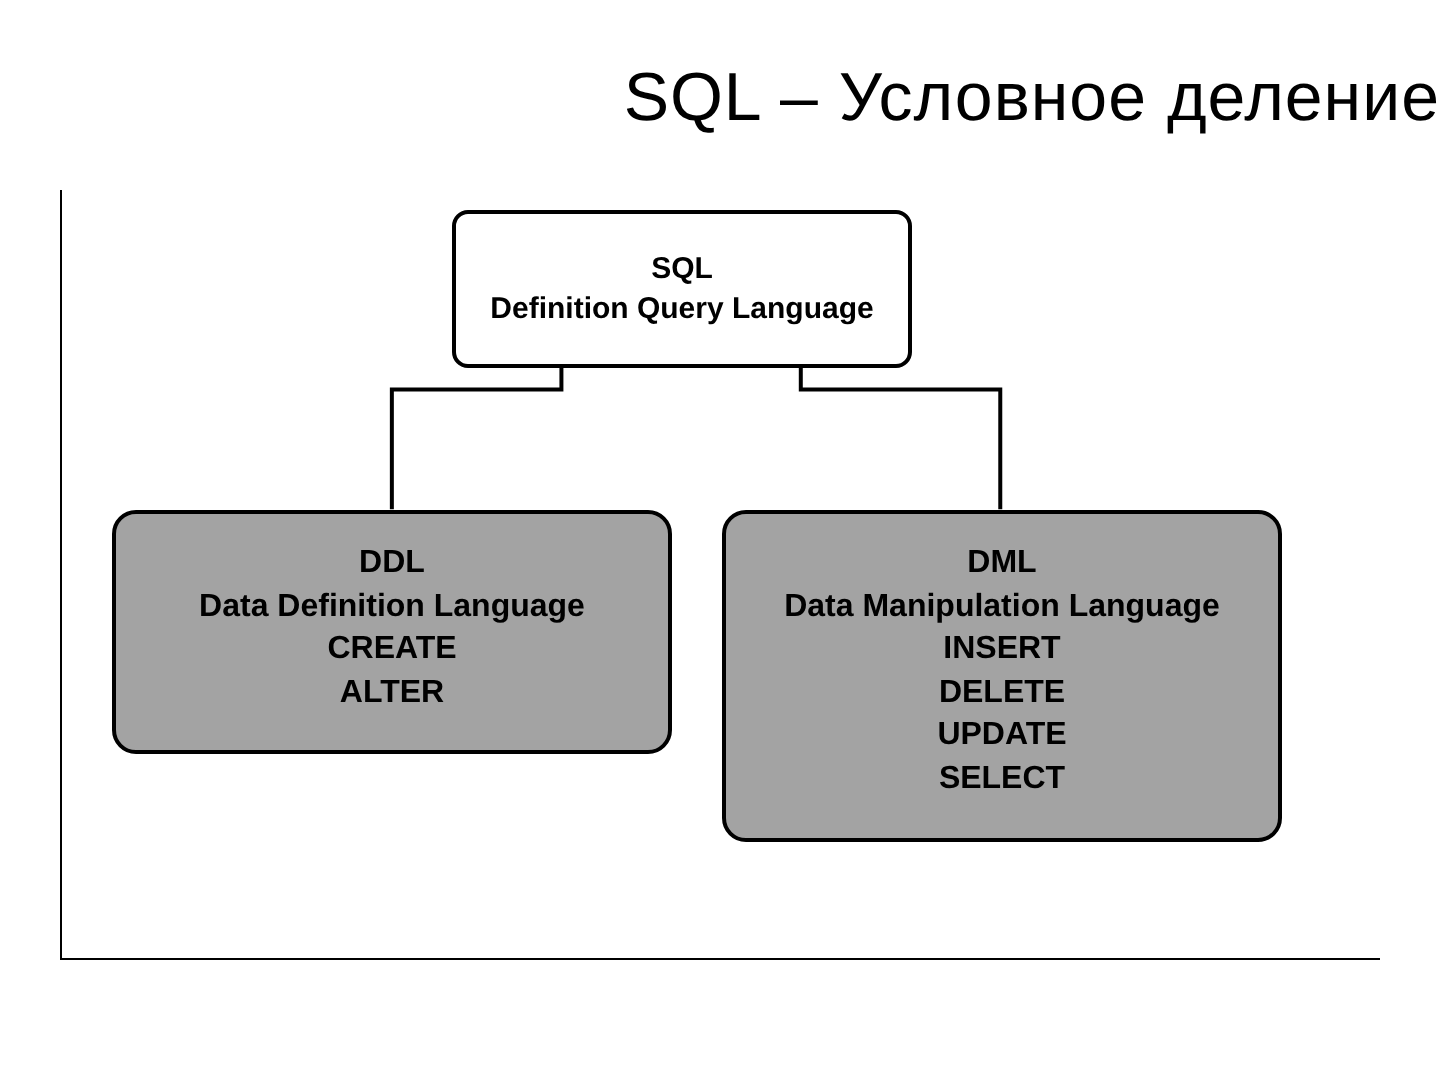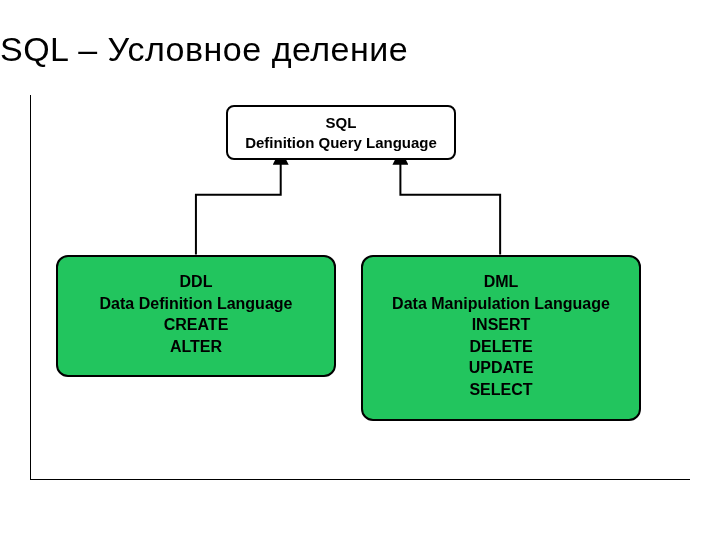--- a/index.html
+++ b/index.html
@@ -9,60 +9,61 @@
     }
     body {
       width: 720px;
       height: 540px;
       background: #ffffff;
       font-family: Arial, Helvetica, sans-serif;
       color: #000000;
       position: relative;
     }
     .page-title {
-      text-align: left;
+      text-align: right;
       font-size: 34px;
       font-weight: 400;
       padding-top: 30px;
       letter-spacing: 0.5px;
+      padding-left: 46px;
     }
     .diagram-area {
       position: absolute;
       top: 95px;
       left: 30px;
       right: 30px;
       bottom: 60px;
       border-left: 1px solid #000;
       border-bottom: 1px solid #000;
     }
     .top-box {
       position: absolute;
       top: 10px;
       left: 195px;
       width: 230px;
       border: 2px solid #000;
       border-radius: 8px;
       text-align: center;
-      padding: 6px 8px;
+      padding: 18px 8px;
       font-weight: bold;
       font-size: 15px;
       background: #fff;
       line-height: 1.3;
     }
     .bottom-box {
       position: absolute;
       top: 160px;
       width: 280px;
       border: 2px solid #000;
       border-radius: 12px;
       text-align: center;
       padding: 14px 10px 18px 10px;
       font-weight: bold;
       font-size: 16px;
-      background: #22c55e;
+      background: #a3a3a3;
       line-height: 1.35;
     }
     .bottom-left {
       left: 25px;
     }
     .bottom-right {
       left: 330px;
     }
     .box-title {
       display: block;

